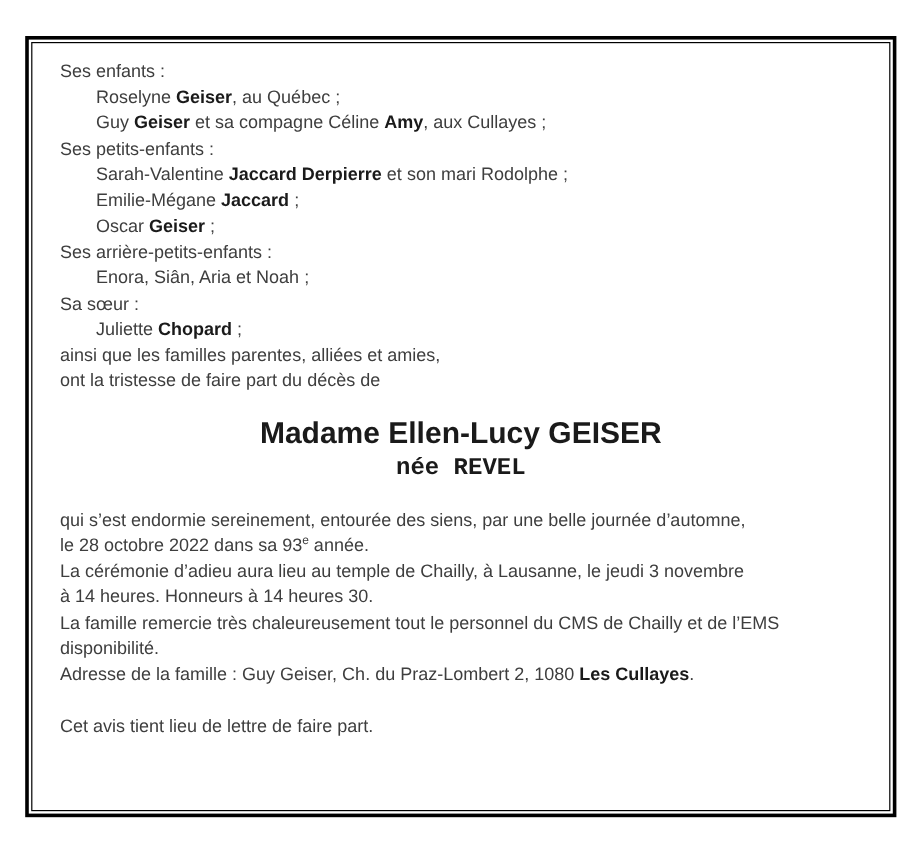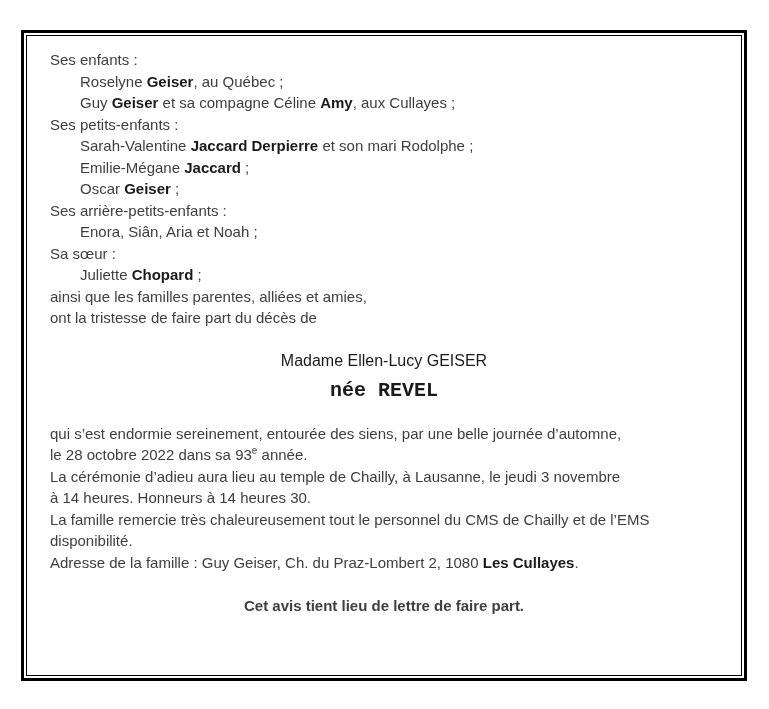--- a/index.html
+++ b/index.html
@@ -51,42 +51,40 @@
   sup {
     font-size: 10px;
     line-height: 0;
     vertical-align: super;
   }
   .deceased-block {
     margin-top: 17px;
     text-align: center;
   }
   .deceased-name {
-    font-size: 16px;
+    font-size: 25px;
     line-height: 30px;
-    font-weight: normal;
+    font-weight: bold;
     color: var(--emph, #1a1a1a);
   }
   .maiden-name {
     font-size: 20px;
     line-height: 30px;
     font-weight: bold;
     color: var(--emph, #1a1a1a);
     font-family: Liberation Mono, monospace;
   }
   .details-section {
     margin-top: 17px;
   }
   .closing-line {
     margin-top: 22px;
-    text-align: center;
     font-size: 15px;
     line-height: 21.5px;
     color: var(--text, #3e3e3e);
-    font-weight: bold;
   }
 </style>
 </head>
 <body>
 
 <div class="page">
   <div class="frame">
     <div class="frame-inner">
 
       <div class="family-section">

